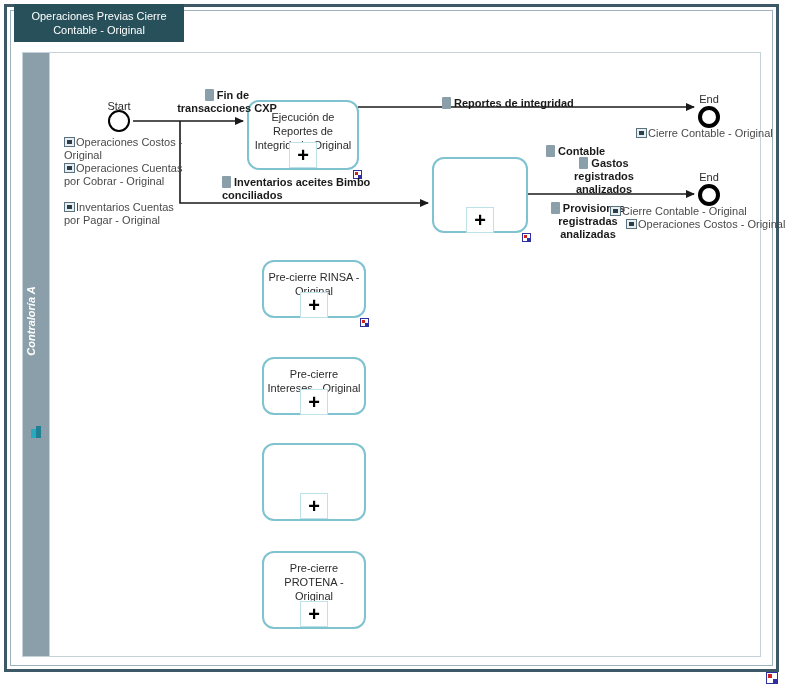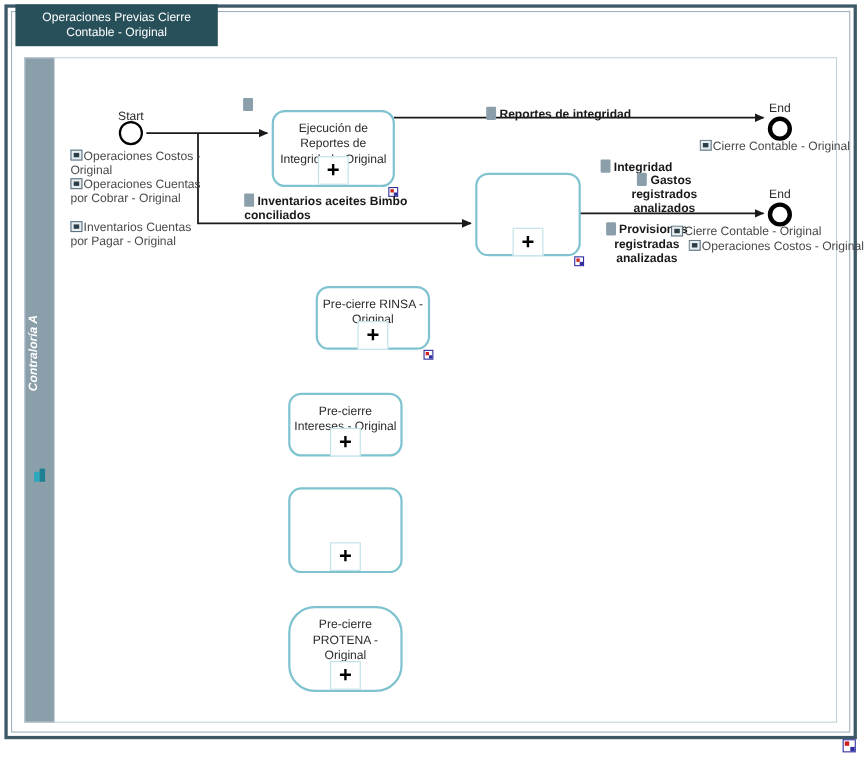--- a/index.html
+++ b/index.html
@@ -6,21 +6,21 @@
   body{width:787px;height:690px;position:relative;
        font-family:"Liberation Sans","DejaVu Sans",sans-serif;}
 
   
   #frame{position:absolute;left:4px;top:4px;width:775px;height:668px;
          border:3px solid #3d5866;background:#ffffff;box-sizing:border-box;}
   #frame-inner{position:absolute;left:3px;top:3px;right:3px;bottom:3px;
          border:1px solid #9fb3be;box-sizing:border-box;}
 
   
-  #title-tab{position:absolute;left:14px;top:4px;width:184px;height:38px;
+  #title-tab{position:absolute;left:14px;top:4px;width:170px;height:38px;
        background:#28505a;color:#ffffff;font-size:11px;line-height:14px;
        display:flex;align-items:center;justify-content:center;text-align:center;
        padding:0 6px;box-sizing:border-box;z-index:6;}
 
   
   #pool{position:absolute;left:22px;top:52px;width:739px;height:605px;
         border:1px solid #c6d2d9;box-sizing:border-box;background:#fff;}
   #lane-header{position:absolute;left:22px;top:52px;width:28px;height:605px;
         background:#8b9fab;border:1px solid #c6d2d9;box-sizing:border-box;}
   #lane-label{position:absolute;left:-92px;top:262px;width:200px;
@@ -129,54 +129,54 @@
   <div class="task-label">Ejecución de Reportes de Integridad - Original</div>
   <div class="plus-box" style="top:40px;">+</div>
   <div class="task-marker" style="left:104px;top:68px;"></div>
 </div>
 
 <div class="task" style="left:432px;top:157px;width:96px;height:76px;">
   <div class="plus-box" style="top:48px;">+</div>
   <div class="task-marker" style="left:88px;top:74px;"></div>
 </div>
 
-<div class="task" style="left:262px;top:260px;width:104px;height:58px;margin-left:25px;">
+<div class="task" style="left:262px;top:260px;width:104px;height:58px;">
   <div class="task-label">Pre-cierre RINSA - Original</div>
   <div class="plus-box" style="top:30px;">+</div>
   <div class="task-marker" style="left:96px;top:56px;"></div>
 </div>
 
 <div class="task" style="left:262px;top:357px;width:104px;height:58px;">
   <div class="task-label">Pre-cierre Intereses - Original</div>
   <div class="plus-box" style="top:30px;">+</div>
 </div>
 
 <div class="task" style="left:262px;top:443px;width:104px;height:78px;">
   <div class="plus-box" style="top:48px;">+</div>
 </div>
 
-<div class="task" style="left:262px;top:551px;width:104px;height:78px;border-radius:24px;">
+<div class="task" style="left:262px;top:551px;width:104px;height:78px;">
   <div class="task-label">Pre-cierre PROTENA - Original</div>
   <div class="plus-box" style="top:48px;">+</div>
 </div>
 
 <div class="anno" style="left:168px;top:89px;width:118px;text-align:center;">
-  <span class="sq"></span>
+  <span class="sq"></span><span>Fin de transacciones CXP</span>
 </div>
 
 <div class="anno" style="left:222px;top:176px;width:160px;text-align:left;">
   <span class="sq"></span><span>Inventarios aceites Bimbo conciliados</span>
 </div>
 
 <div class="anno" style="left:442px;top:97px;width:150px;">
   <span class="sq"></span><span>Reportes de integridad</span>
 </div>
 
 <div class="anno" style="left:546px;top:145px;width:90px;">
-  <span class="sq"></span><span>Integridad</span>
+  <span class="sq"></span><span>Contable</span>
 </div>
 
 <div class="anno" style="left:566px;top:157px;width:76px;text-align:center;">
   <span class="sq"></span><span>Gastos registrados analizados</span>
 </div>
 
 <div class="anno" style="left:546px;top:202px;width:84px;text-align:center;">
   <span class="sq"></span><span>Provisiones registradas analizadas</span>
 </div>
 

